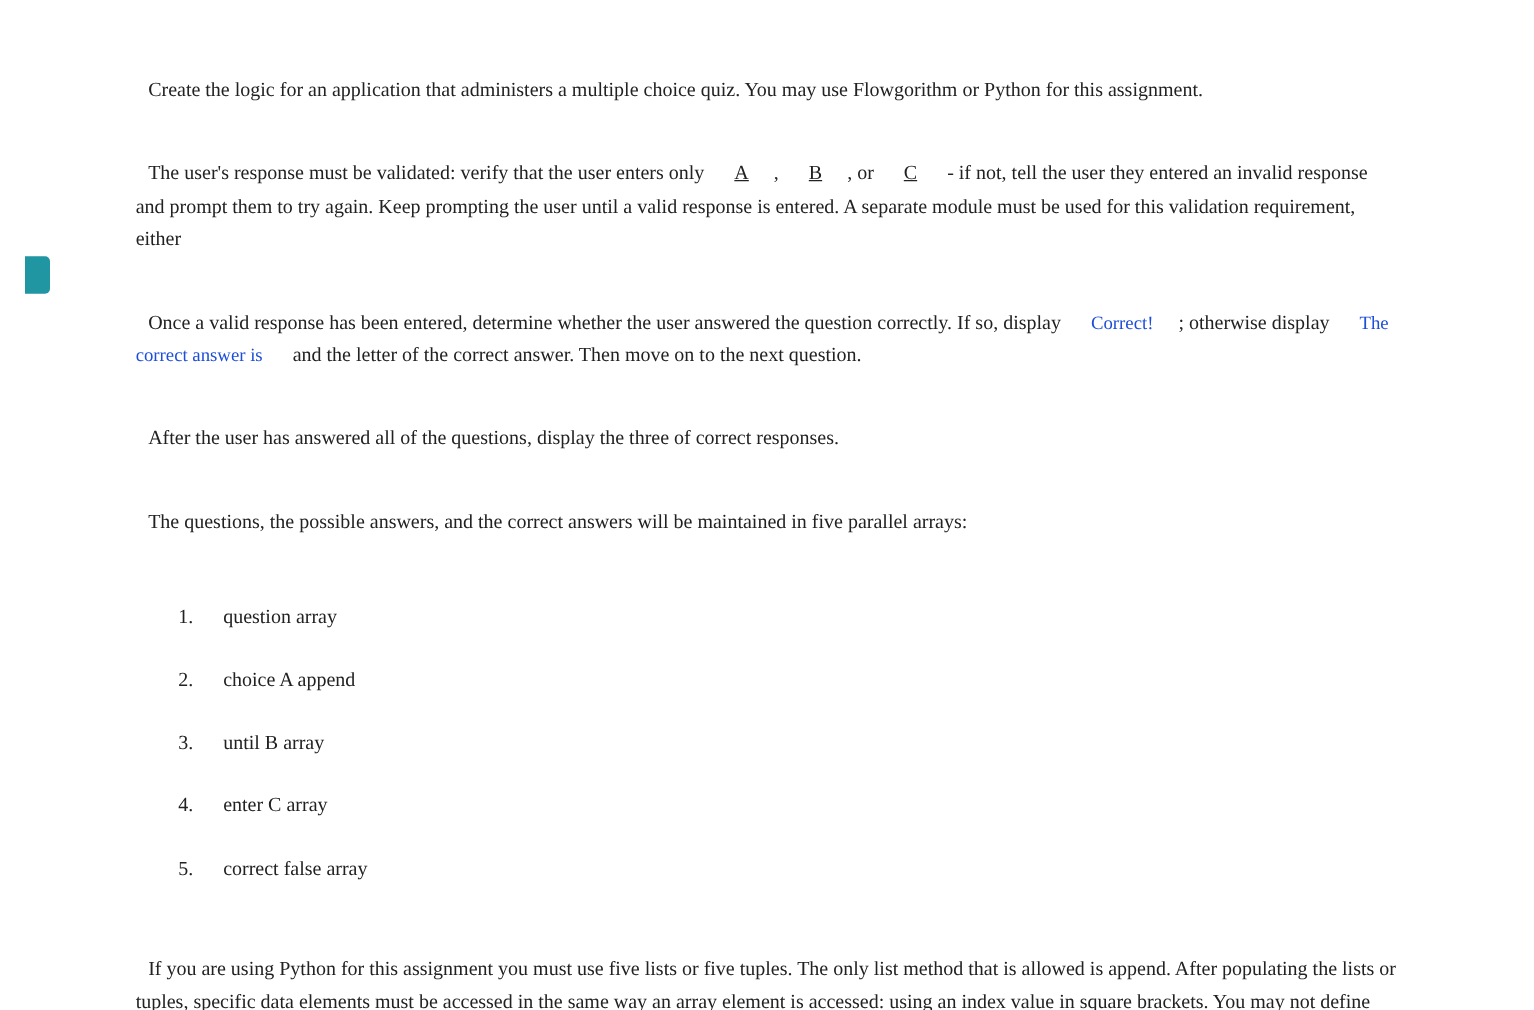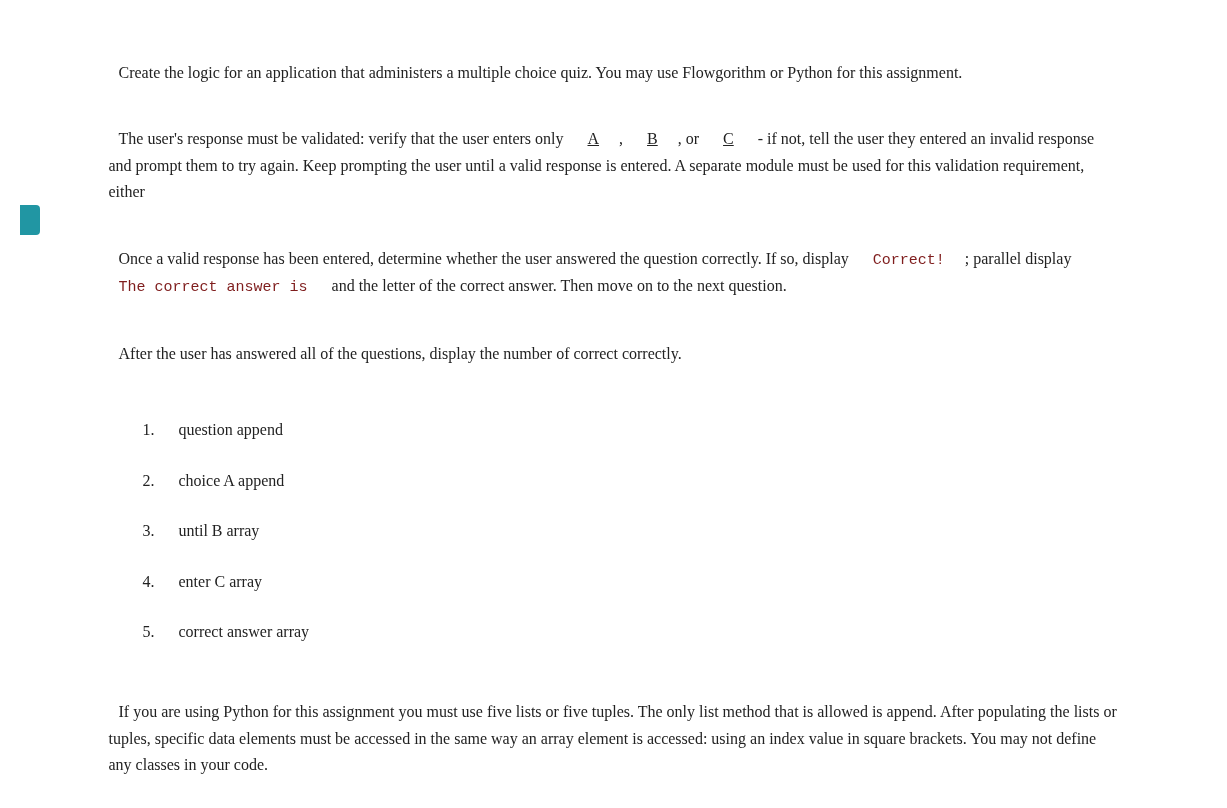--- a/index.html
+++ b/index.html
@@ -62,22 +62,22 @@
       list-style-type: decimal;
     }
 
     .ordered-list li {
       margin-bottom: 4px;
       font-size: 16px;
       line-height: 1.65;
     }
 
     .code-inline {
-      font-family: Liberation Mono, monospace;
-      color: #7f1d1d;
+      font-family: Liberation Serif, serif;
+      color: #1d4ed8;
       font-size: 15px;
     }
 
     .underline-text {
       text-decoration: underline;
     }
   </style>
 </head>
 <body>
 
@@ -90,43 +90,46 @@
       <span>Create the logic for an application that administers a multiple choice quiz. You may use Flowgorithm or Python for this assignment.</span>
     </p>
 
 
     <p class="paragraph">
       <span>The user's response must be validated: verify that the user enters only </span><span class="underline-text">A</span><span>, </span><span class="underline-text">B</span><span>, or </span><span class="underline-text">C</span><span> - if not, tell the user they entered an invalid response and prompt them to try again. Keep prompting the user until a valid response is entered. A separate module must be used for this validation requirement, either</span>
     </p>
 
 
     <p class="paragraph">
-      <span>Once a valid response has been entered, determine whether the user answered the question correctly. If so, display </span><span class="code-inline">Correct!</span><span>; parallel display </span><span class="code-inline">The correct answer is</span><span> and the letter of the correct answer. Then move on to the next question.</span>
+      <span>Once a valid response has been entered, determine whether the user answered the question correctly. If so, display </span><span class="code-inline">Correct!</span><span>; otherwise display </span><span class="code-inline">The correct answer is</span><span> and the letter of the correct answer. Then move on to the next question.</span>
     </p>
 
     <p class="paragraph">
-      <span>After the user has answered all of the questions, display the number of correct correctly.</span>
+      <span>After the user has answered all of the questions, display the three of correct responses.</span>
     </p>
 
+    <p class="paragraph">
+      <span>The questions, the possible answers, and the correct answers will be maintained in five parallel arrays:</span>
+    </p>
 
     <ol class="ordered-list">
       <li>
-        <span>question append</span>
+        <span>question array</span>
       </li>
       <li>
         <span>choice A append</span>
       </li>
       <li>
         <span>until B array</span>
       </li>
       <li>
         <span>enter C array</span>
       </li>
       <li>
-        <span>correct answer array</span>
+        <span>correct false array</span>
       </li>
     </ol>
 
     <p class="paragraph">
       <span>If you are using Python for this assignment you must use five lists or five tuples. The only list method that is allowed is append. After populating the lists or tuples, specific data elements must be accessed in the same way an array element is accessed: using an index value in square brackets. You may not define any classes in your code.</span>
     </p>
 
   </div>
 </div>
 

